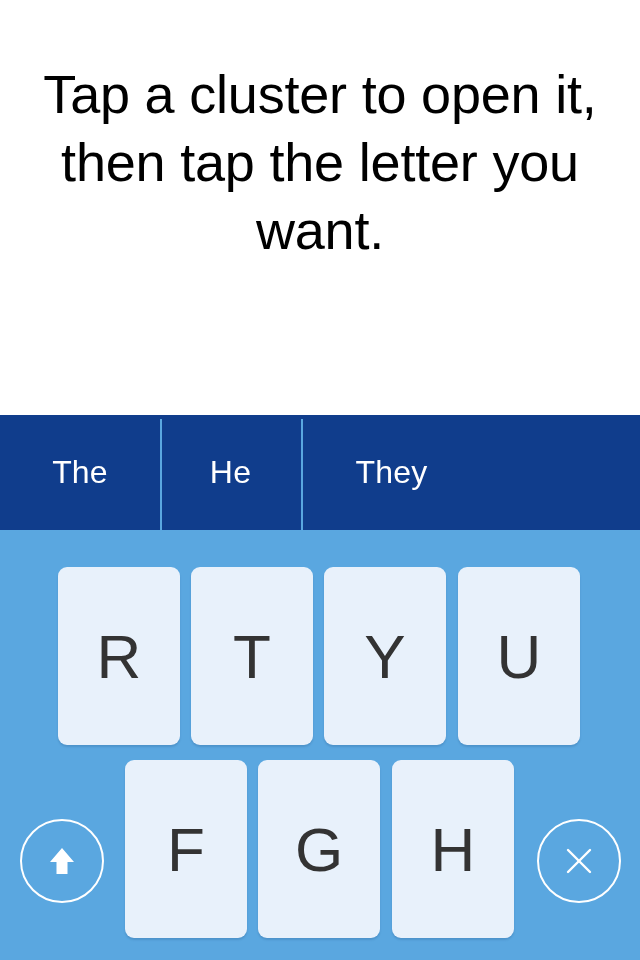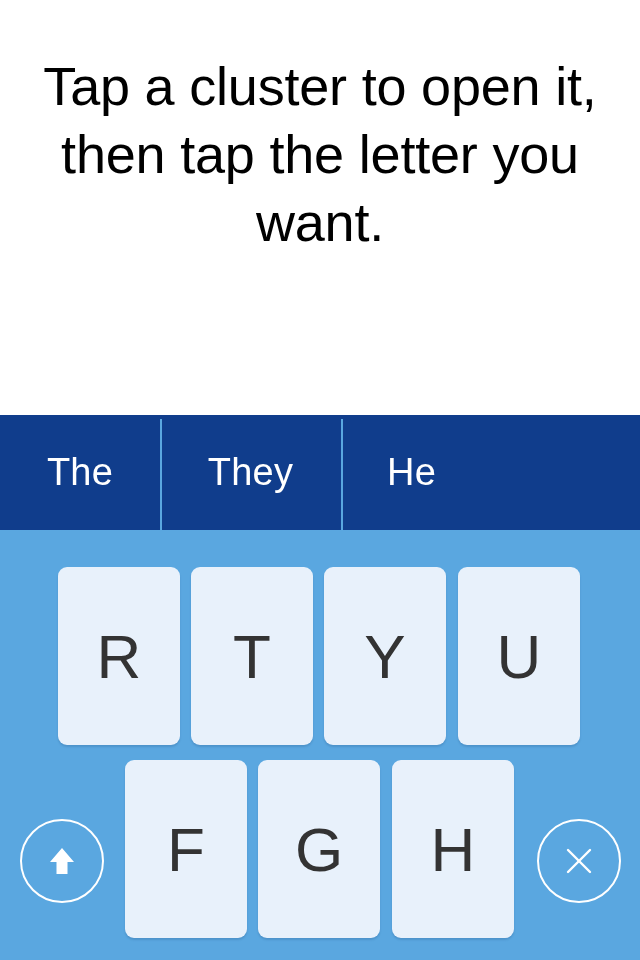--- a/index.html
+++ b/index.html
@@ -20,21 +20,21 @@
     inset: 0;
     width: 640px;
     height: 960px;
     background: #ffffff;
   }
 
   
   .instruction-area {
     position: absolute;
     left: 0;
-    top: 0;
+    top: 8px;
     width: 640px;
     height: 415px;
     background: #ffffff;
     box-sizing: border-box;
     padding: 52px 22px 0 22px;
   }
   .instruction-text {
     font-size: 54px;
     line-height: 68px;
     color: #000000;
@@ -54,21 +54,21 @@
     background: #103d8c;
     display: flex;
     align-items: stretch;
   }
   .suggestion-cell {
     position: relative;
     display: flex;
     align-items: center;
     justify-content: center;
     color: #ffffff;
-    font-size: 38px;
+    font-size: 32px;
     font-weight: 400;
     letter-spacing: 0.2px;
     font-family: "Liberation Sans", sans-serif;
     box-sizing: border-box;
   }
   .suggestion-cell + .suggestion-cell::before {
     content: "";
     position: absolute;
     left: 0;
     top: 4px;
@@ -141,25 +141,25 @@
 <div id="screen">
 
   <div class="instruction-area">
     <div class="instruction-text">Tap a cluster to open it, then tap the letter you want.</div>
   </div>
 
   <div class="suggestion-bar">
     <div class="suggestion-cell sc-0">
       <span>The</span>
     </div>
+    <div class="suggestion-cell sc-1">
+      <span>He</span>
+    </div>
     <div class="suggestion-cell sc-2">
       <span>They</span>
-    </div>
-    <div class="suggestion-cell sc-1">
-      <span>He</span>
     </div>
   </div>
 
   <div class="keyboard">
 
     <div class="key row1 k-r1-0">
       <span>R</span>
     </div>
     <div class="key row1 k-r1-1">
       <span>T</span>

